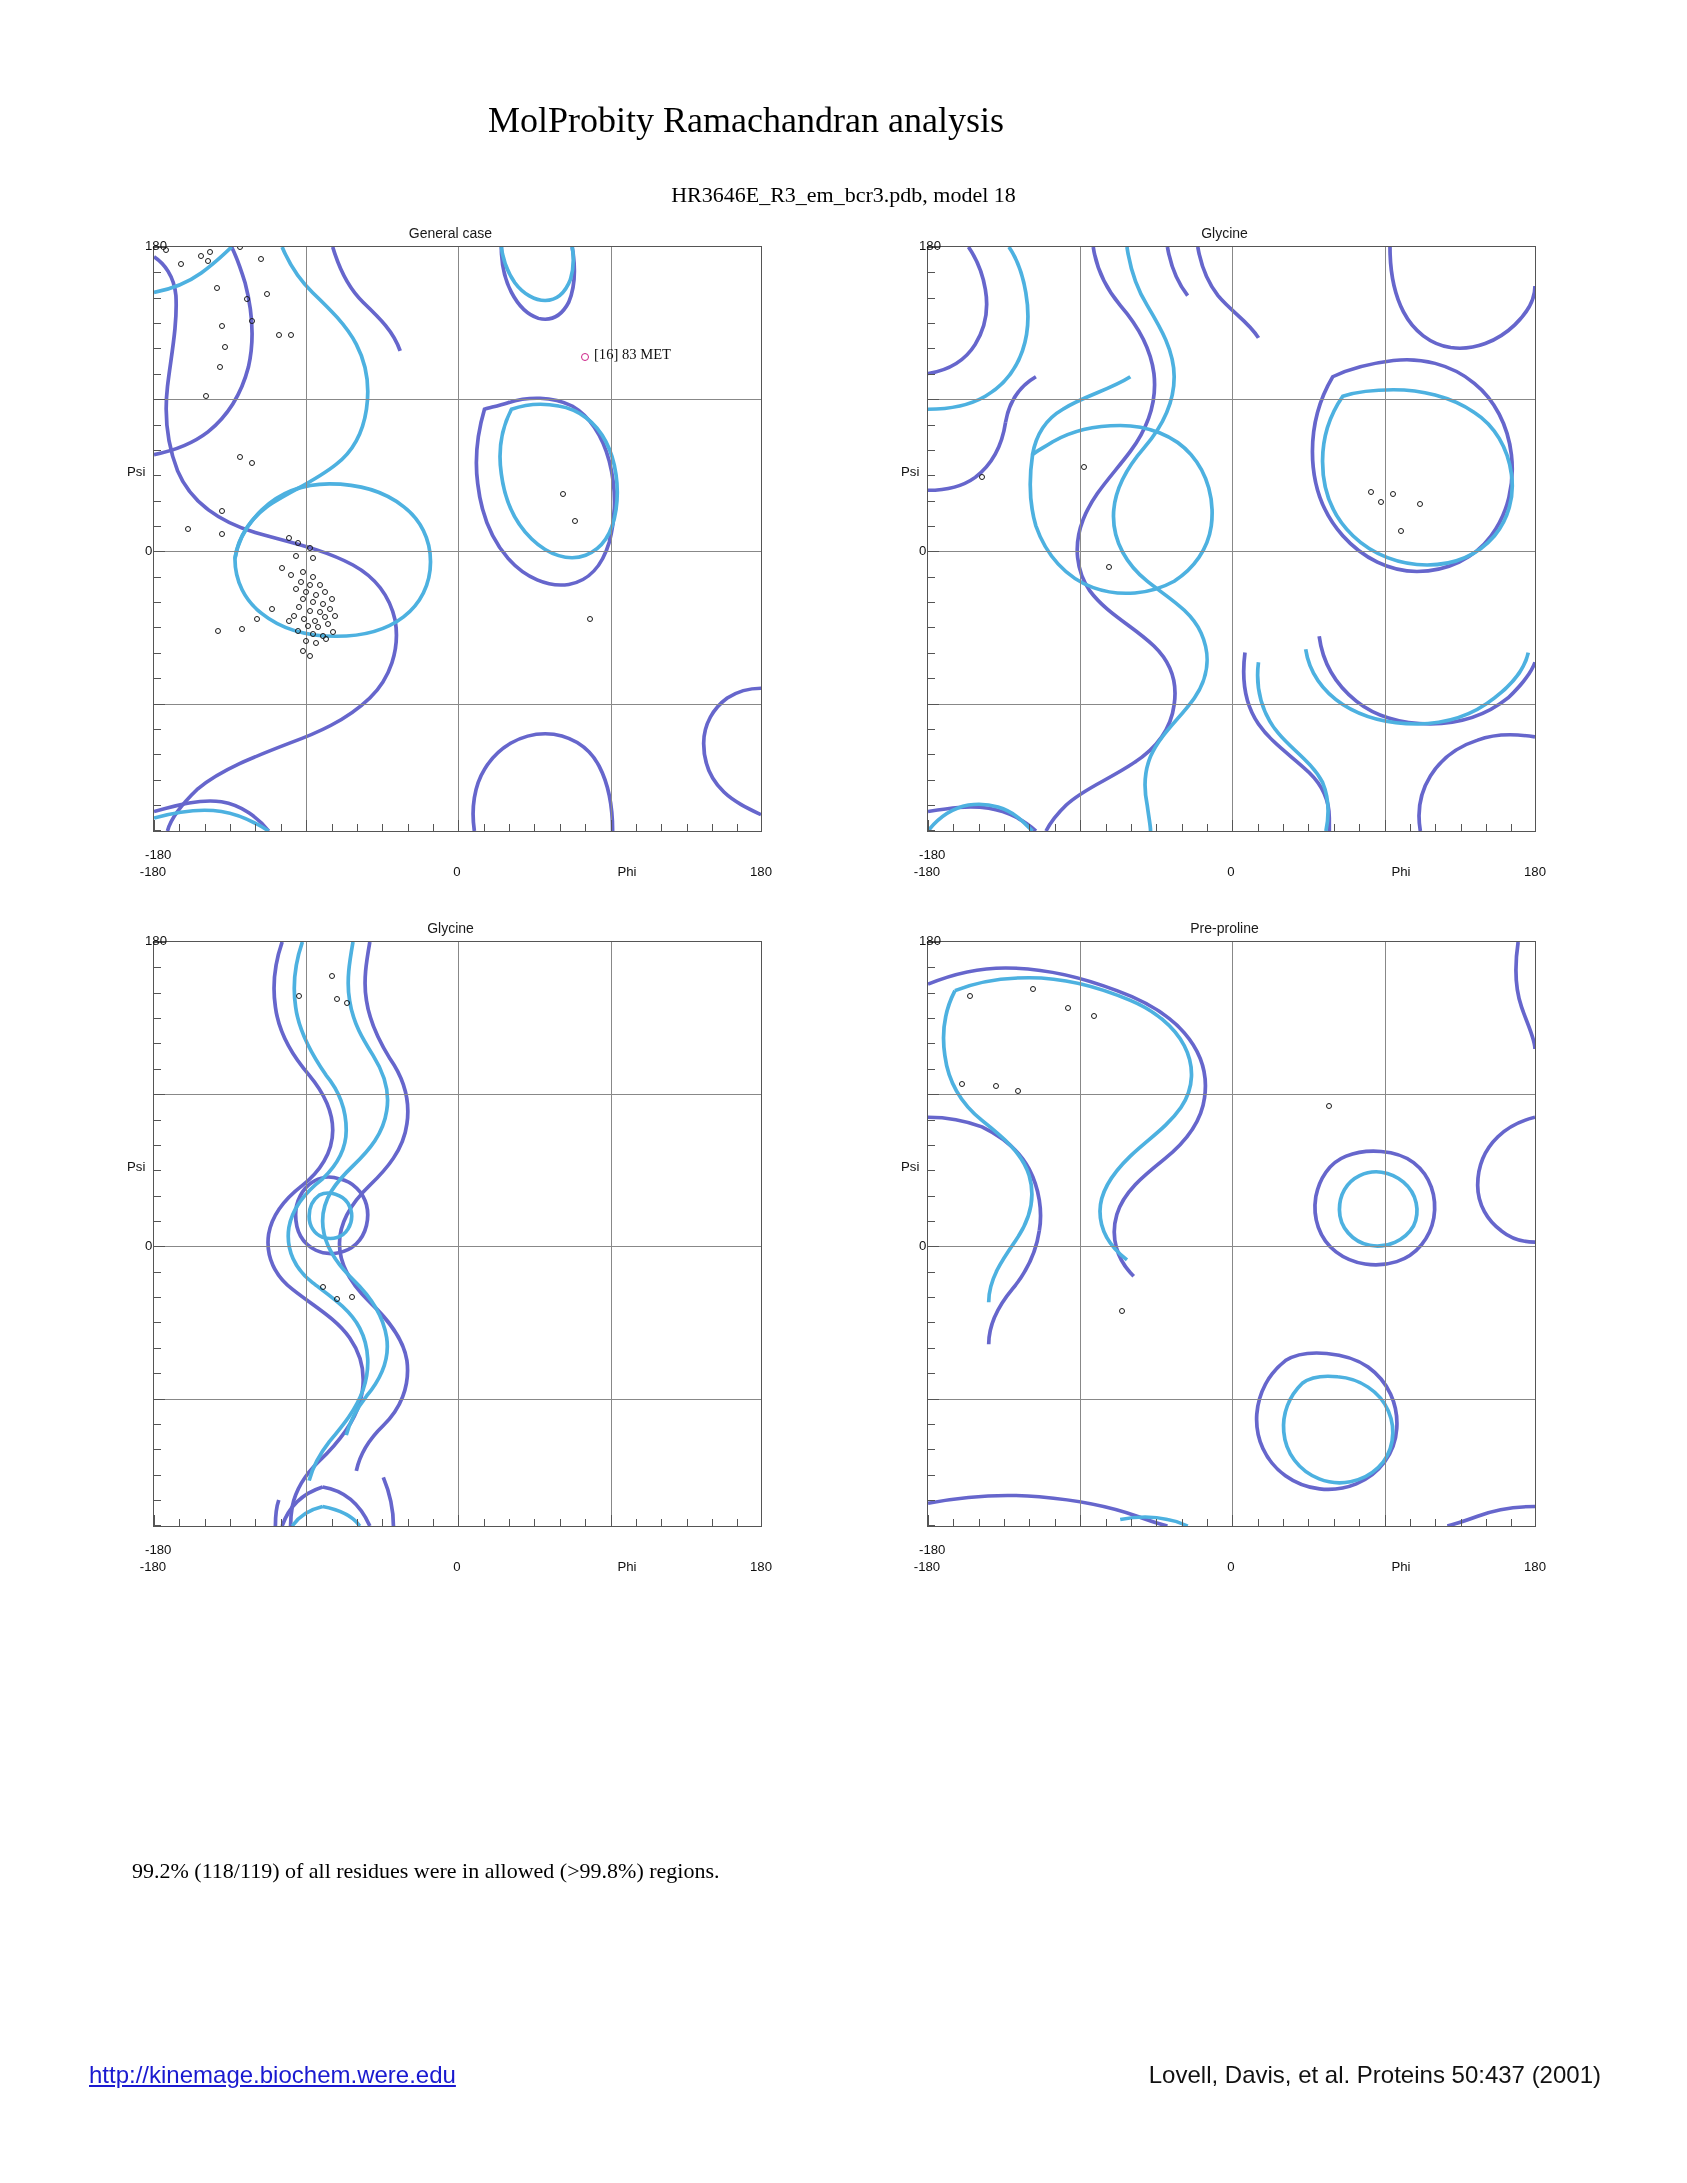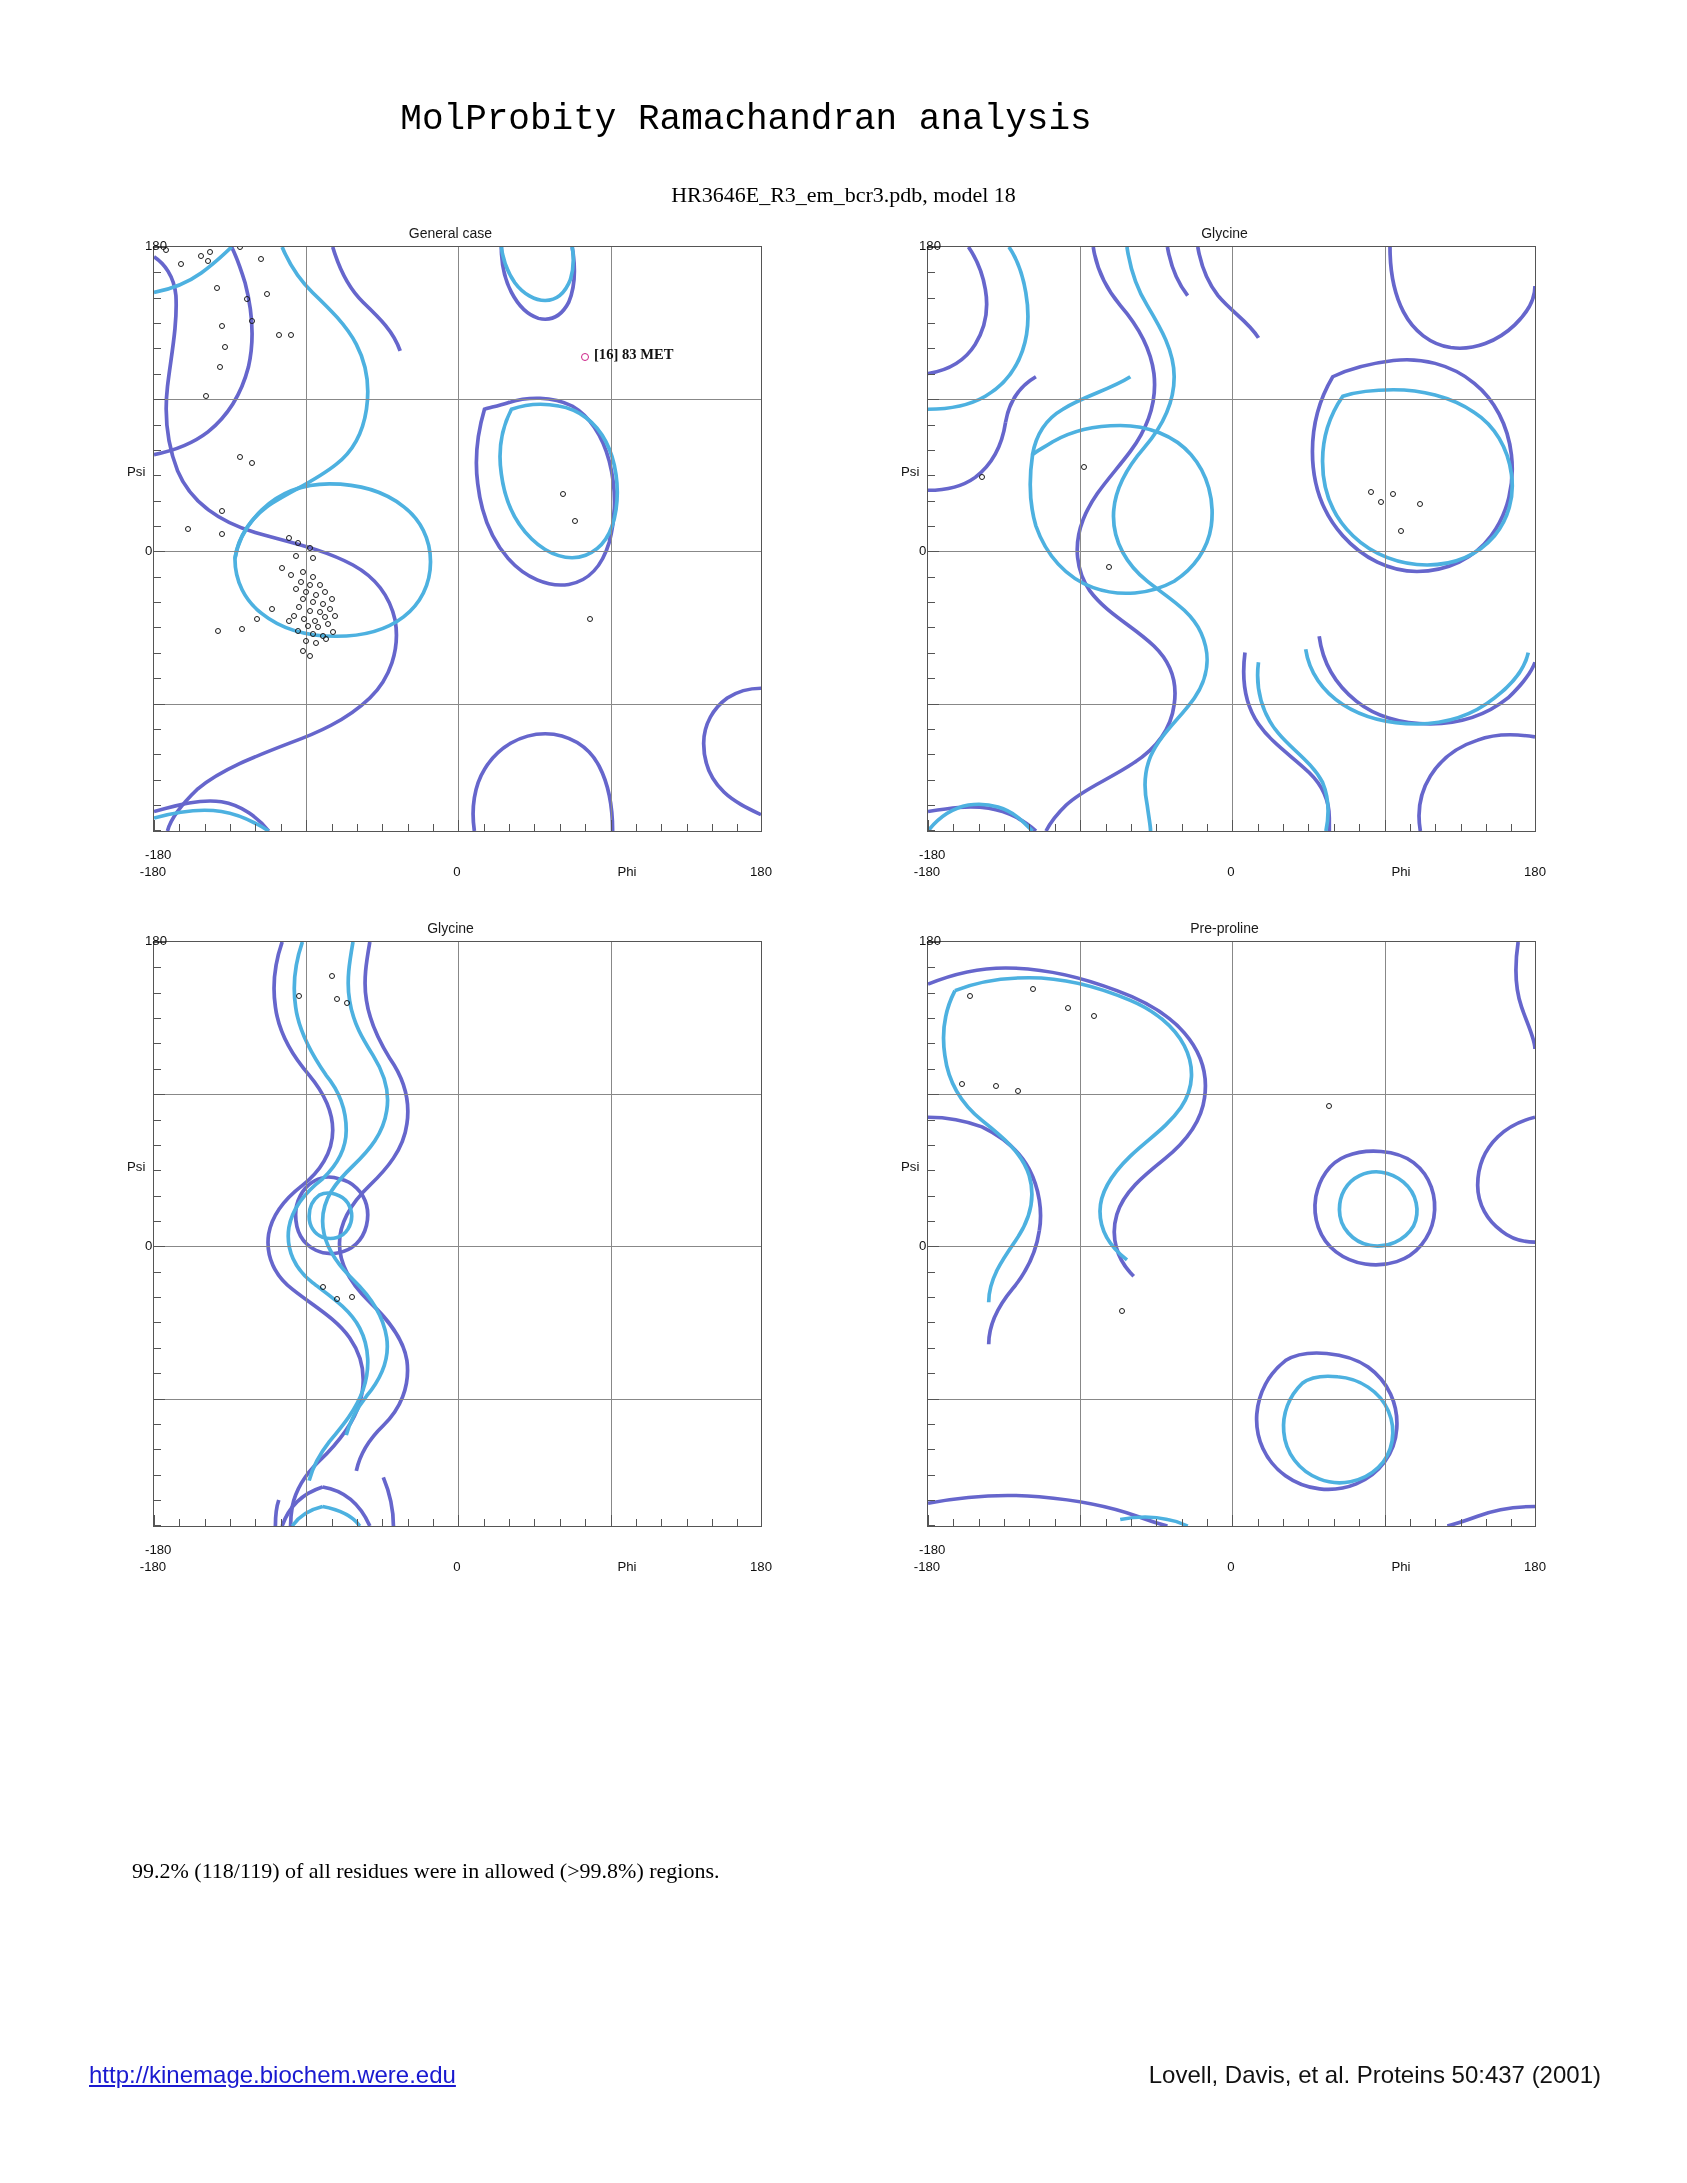--- a/index.html
+++ b/index.html
@@ -19,21 +19,21 @@
     position: relative;
     width: 1687px;
     height: 2183px;
   }
   #main-title {
     position: absolute;
     top: 99px;
     left: 0;
     width: 1492px;
     text-align: center;
-    font-family: Liberation Mono, monospace;
+    font-family: Liberation Serif, serif;
     font-size: 36px;
     font-weight: normal;
     letter-spacing: 0px;
   }
   #subtitle {
     position: absolute;
     top: 182px;
     left: 0;
     width: 1687px;
     text-align: center;
@@ -57,21 +57,20 @@
   .plotbox {
     position: absolute;
     left: 60px;
     top: 21px;
     width: 609px;
     height: 586px;
     border: 1px solid #555;
     box-sizing: border-box;
     overflow: hidden;
     background: #fff;
-    font-weight: bold;
   }
   .grid-v, .grid-h {
     position: absolute;
     background: #888;
   }
   .grid-v { width: 1px; height: 100%; top: 0; }
   .grid-h { height: 1px; width: 100%; left: 0; }
 
   .tick-b {
     position: absolute;

